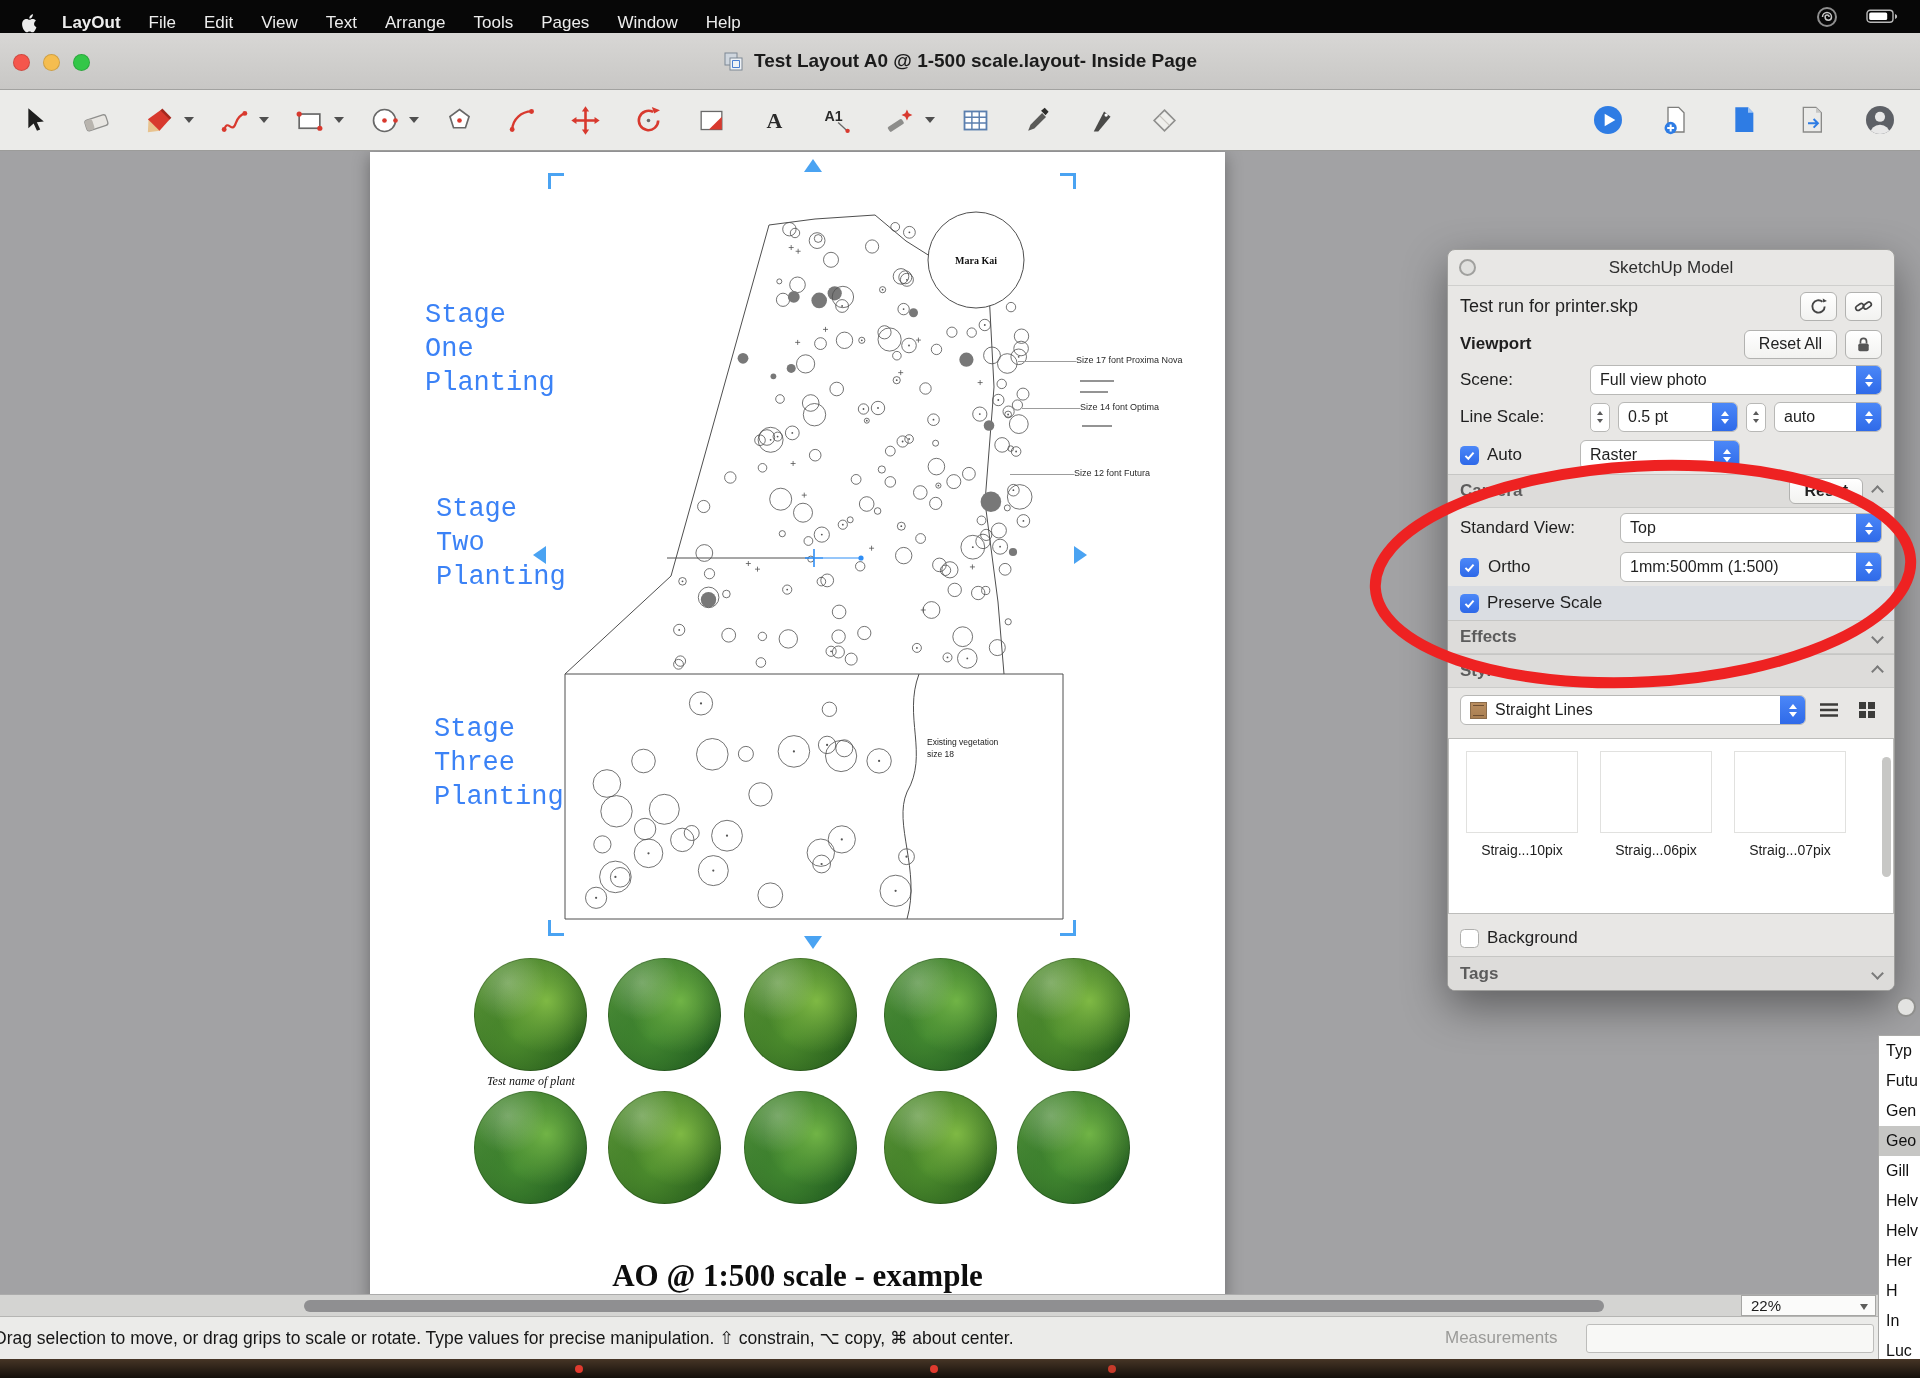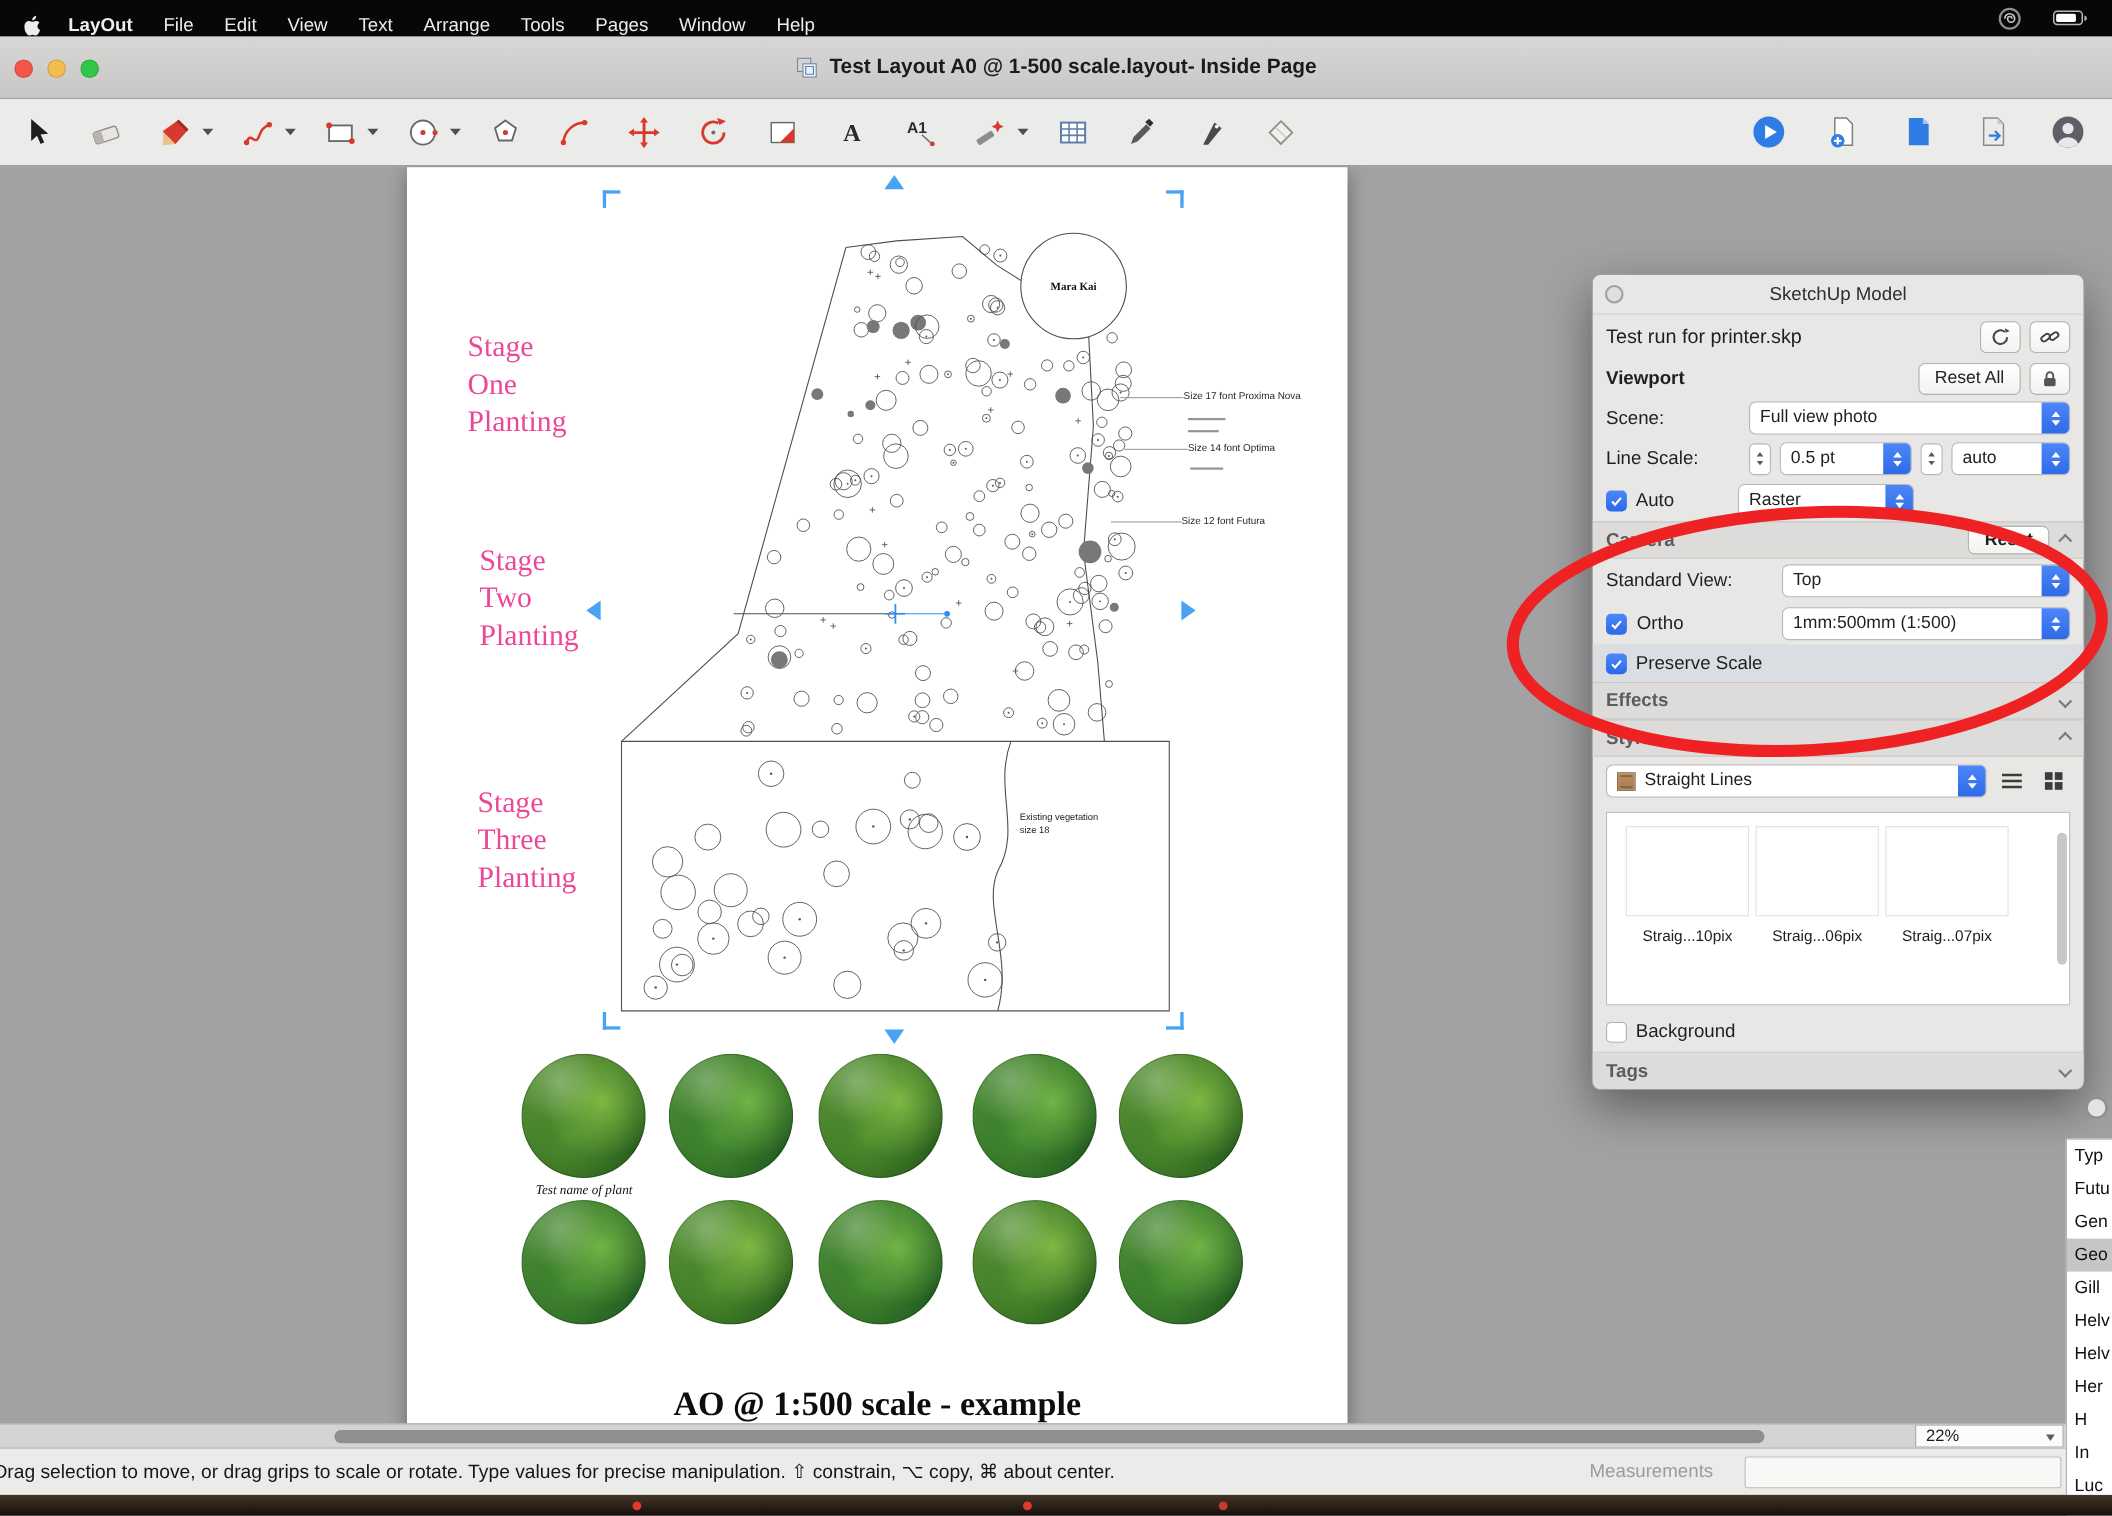--- a/index.html
+++ b/index.html
@@ -30,21 +30,21 @@
   .tools-right{position:absolute;right:20px;display:flex;gap:28px;align-items:center}
   .tool-r{width:40px;height:40px;display:flex;align-items:center;justify-content:center}
   .tool-r svg{width:32px;height:32px}
 
   
   .canvas{position:absolute;top:151px;left:0;right:0;height:1143px;background:#a2a2a4;overflow:hidden;z-index:1}
   .page{position:absolute;left:370px;top:1px;width:855px;height:1150px;background:#ffffff;box-shadow:0 4px 16px rgba(0,0,0,.35)}
 
   .plan{position:absolute;left:187px;top:30px;width:511px;height:746px}
 
-  .stage{position:absolute;font-family:Liberation Serif, serif;font-size:27px;color:#ec4899;line-height:34px}
+  .stage{position:absolute;font-family:Liberation Mono, monospace;font-size:27px;color:#3b82f6;line-height:34px}
   .stage.s1{left:55px;top:146px}
   .stage.s2{left:66px;top:340px}
   .stage.s3{left:64px;top:560px}
 
   .anno{position:absolute;font-size:9px;color:#2a2a2a;white-space:nowrap}
   .anno-bar{position:absolute;height:2px;background:#949494}
   .leader{position:absolute;height:1px;background:#9c9c9c}
 
   
   .hc{position:absolute;width:16px;height:16px;border:0 solid #4aa3f2}
@@ -90,21 +90,21 @@
   .icon-btn svg{width:19px;height:19px}
   .checkbox{width:19px;height:19px;border-radius:4.5px;flex:none;display:flex;align-items:center;justify-content:center}
   .checkbox.on{background:linear-gradient(#4c88f8,#2d68e8)}
   .checkbox.off{background:#fff;border:1px solid #b0b0ae}
   .checkbox svg{width:13px;height:13px}
   .sect{height:34px;background:#dddcda;border-top:1px solid #c6c6c4;border-bottom:1px solid #cbcbc9;display:flex;align-items:center;padding:0 12px;color:#5c5c5c;font-weight:bold;gap:10px}
   .chev{width:9px;height:9px;border-right:2px solid #7a7a7a;border-bottom:2px solid #7a7a7a;flex:none}
   .chev.down{transform:rotate(45deg)}
   .chev.up{transform:rotate(-135deg)}
   .spacer{flex:1}
-  .style-browser{margin:6px 12px;background:#fff;border:1px solid #bdbdbb;height:176px;position:relative;display:flex;padding:12px 12px 0 14px}
+  .style-browser{margin:6px 0;background:#fff;border:1px solid #bdbdbb;height:176px;position:relative;display:flex;gap:16px;padding:12px 12px 0 14px}
   .thumb{display:flex;flex-direction:column;align-items:center;width:118px}
   .thumb-box{width:112px;height:82px;background:#fff;border:1px solid #e1e1df}
   .thumb-label{margin-top:9px;font-size:14px;color:#1e1e1e;white-space:nowrap}
   .sb-thumb{position:absolute;right:2px;top:18px;width:9px;height:120px;border-radius:5px;background:#c7c7c5}
   .hl-row{background:#dadde2}
   .tags-sect{border-radius:0 0 7px 7px;border-bottom:none}
   .style-mini{width:17px;height:17px;flex:none;margin-right:8px;border:1px solid #8a6b4a;background:
      linear-gradient(#b98d5f,#a97f52);position:relative}
   .style-mini::after{content:"";position:absolute;inset:2px;border-top:1.5px solid #6e4f33;border-bottom:1.5px solid #6e4f33}
   .list-icon-btn,.grid-icon-btn{width:30px;height:28px;display:flex;align-items:center;justify-content:center;flex:none}

